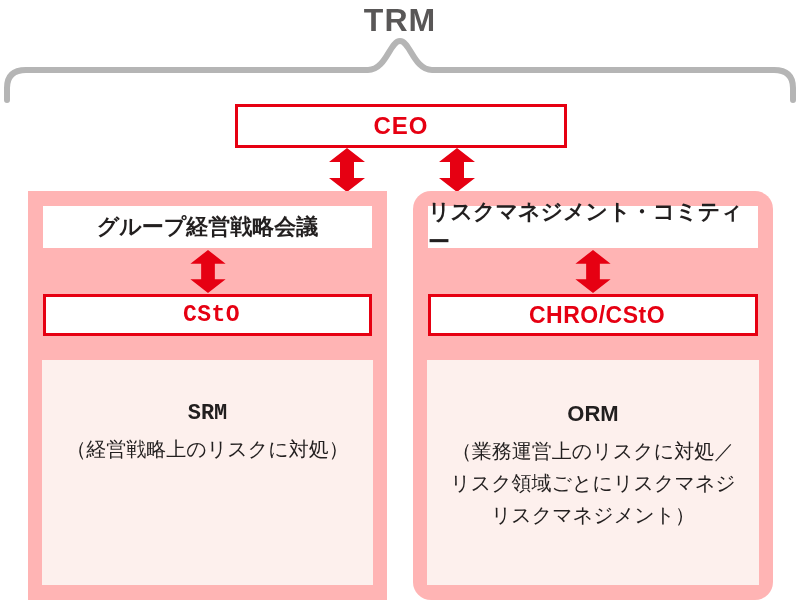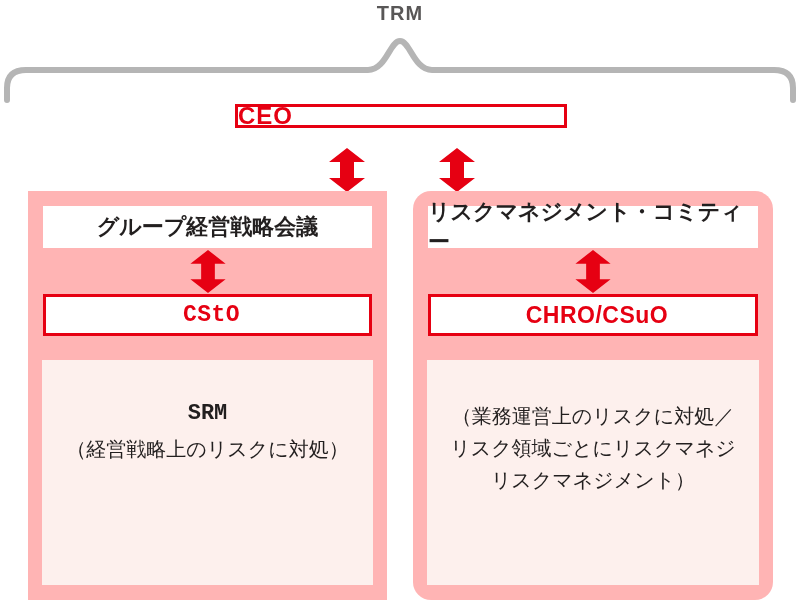--- a/index.html
+++ b/index.html
@@ -2,27 +2,27 @@
 <html><head>
 <meta charset="utf-8">
 <style>
   html,body { margin:0; padding:0; background:#fff; }
   #canvas {
     position:relative; width:800px; height:600px; background:#ffffff;
     font-family:"Liberation Sans","DejaVu Sans",sans-serif; overflow:hidden;
   }
   .trm-title {
     position:absolute; top:2px; left:0; width:800px; text-align:center;
-    font-size:20px; font-weight:bold; color:#595757; letter-spacing:1px;
+    font-size:32px; font-weight:bold; color:#595757; letter-spacing:1px;
   }
   .brace { position:absolute; top:0; left:0; }
   .ceo-box {
-    position:absolute; left:235px; top:104px; width:332px; height:24px;
+    position:absolute; left:235px; top:104px; width:332px; height:44px;
     box-sizing:border-box; background:#ffffff; border:3px solid #E60012;
-    display:flex; align-items:center; 
+    display:flex; align-items:center; justify-content:center;
     color:#E60012; font-size:24px; font-weight:bold; letter-spacing:1px;
   }
   .dbl-arrow { position:absolute; width:40px; height:46px; }
   .dbl-arrow svg { display:block; width:100%; height:100%; }
   .arrow-ceo-left  { left:327px; top:147px; }
   .arrow-ceo-right { left:437px; top:147px; }
   .panel {
     position:absolute; top:191px; height:409px; background:#FFB4B4;
   }
   .panel-left  { left:28px;  width:359px;font-family:Liberation Mono, monospace; }
@@ -96,22 +96,23 @@
   <div class="panel panel-right">
     <div class="panel-header">
       <span>リスクマネジメント・コミティー</span>
     </div>
     <div class="dbl-arrow panel-arrow">
       <svg viewBox="0 0 40 46">
           <path d="M20 1 L38 15 L27 15 L27 31 L38 31 L20 45 L2 31 L13 31 L13 15 L2 15 Z" fill="#E60012"></path>
         </svg>
     </div>
     <div class="officer-box">
-      <span>CHRO/CSuO</span>
+      <span>CHRO/CStO</span>
     </div>
     <div class="body-box">
+      <div class="body-title">ORM</div>
       <div class="body-desc">（業務運営上のリスクに対処／
 リスク領域ごとにリスクマネジ
 リスクマネジメント）</div>
     </div>
   </div>
 
 </div>
 
 </body></html>

